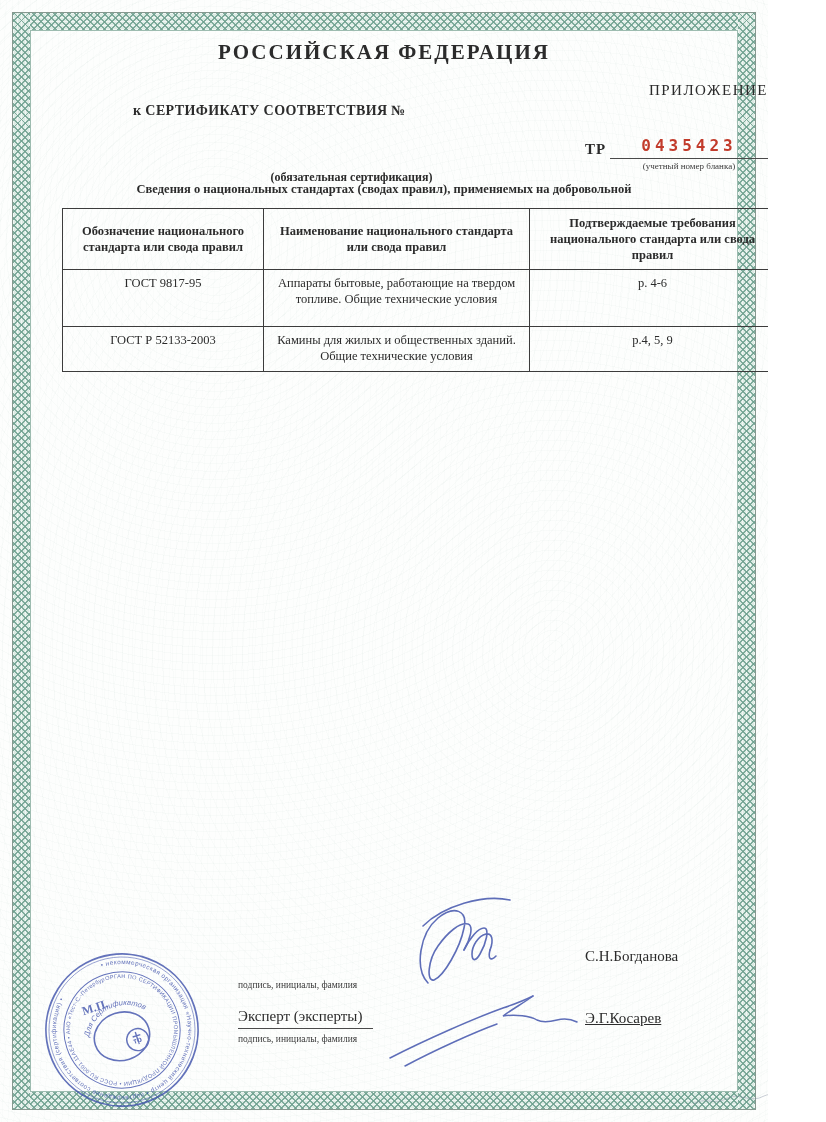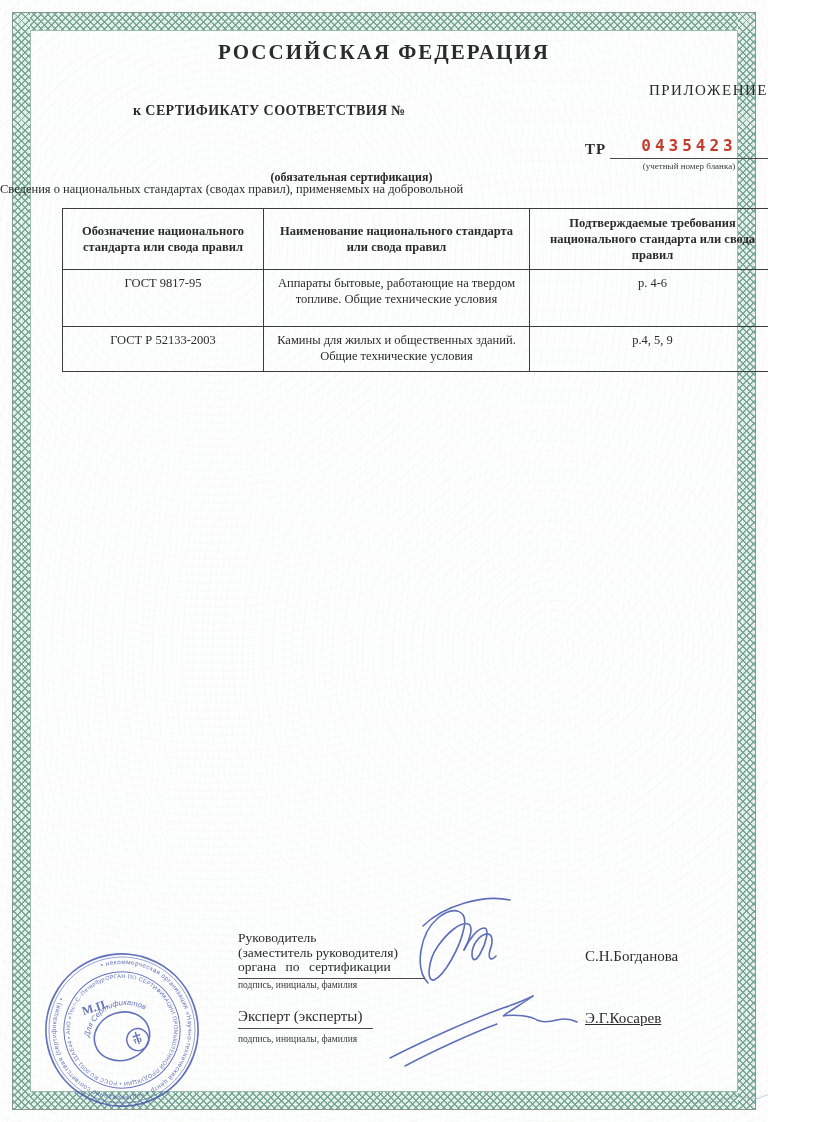--- a/index.html
+++ b/index.html
@@ -36,21 +36,21 @@
   .doc-type{top:82px;left:0;width:100%;text-align:right;font-size:15px;font-weight:normal;letter-spacing:1.5px;}
   .cert-label{top:103px;left:133px;font-size:14px;font-weight:bold;letter-spacing:0.4px;text-align:right;}
   .cert-number{top:105px;left:572px;width:196px;height:21px;text-align:center;font-size:15px;
     border-bottom:1px solid #4a4a4a;letter-spacing:0.5px;}
   .cert-subtitle{top:129px;left:133px;width:437px;text-align:center;font-size:12px;font-weight:bold;margin-top:41px;}
   .tr-label{top:141px;left:585px;font-size:15px;font-weight:bold;letter-spacing:1px;}
   .blank-number{top:136px;left:610px;width:158px;height:22px;text-align:center;
     font-family:"DejaVu Sans Mono", monospace;font-size:16px;font-weight:bold;letter-spacing:4px;
     color:#c23b2b;border-bottom:1px solid #4a4a4a;}
   .blank-caption{top:161px;left:610px;width:158px;text-align:center;font-size:9px;color:#3a3a3a;}
-  .intro{top:182px;left:0;width:100%;text-align:left;font-size:12.5px;font-weight:normal;line-height:15px;}
+  .intro{top:182px;left:0;width:100%;text-align:center;font-size:12.5px;font-weight:bold;line-height:15px;}
 
   table.standards{position:absolute;top:208px;left:62px;width:713px;border-collapse:collapse;table-layout:fixed;}
   table.standards th, table.standards td{border:1px solid #3c3c3c;font-size:12.5px;line-height:16px;padding:5px 9px;}
   table.standards th{font-weight:bold;text-align:center;vertical-align:middle;padding:6px 10px;}
   table.standards td{vertical-align:top;text-align:center;}
   table.standards tr.r1 td{height:46px;}
   table.standards tr.r2 td{height:34px;}
 
   .sig-role1{top:931px;left:238px;width:187px;font-size:13.5px;line-height:14.5px;
     border-bottom:1px solid #4a4a4a;padding-bottom:3px;}
@@ -108,25 +108,20 @@
       <td>р. 4-6</td>
     </tr>
     <tr class="r2">
       <td>ГОСТ Р 52133-2003</td>
       <td>Камины для жилых и общественных зданий. Общие технические условия</td>
       <td>р.4, 5, 9</td>
     </tr>
   </tbody>
     </table>
 
-  <div class="abs sig-role1">
-    <div>Руководитель</div>
-    <div>(заместитель руководителя)</div>
-    <div class="l3">органа по сертификации</div>
-  </div>
   <div class="abs sig-cap1">подпись, инициалы, фамилия</div>
   <div class="abs sig-name1">С.Н.Богданова</div>
 
   <div class="abs sig-role2">Эксперт (эксперты)</div>
   <div class="abs sig-cap2">подпись, инициалы, фамилия</div>
   <div class="abs sig-name2">Э.Г.Косарев</div>
 
   <div class="abs sig1-wrap">
     <svg viewBox="0 0 125 105" width="125" height="105">
       <g fill="none" stroke="#4355ad" stroke-width="1.6" stroke-linecap="round" opacity="0.85">

